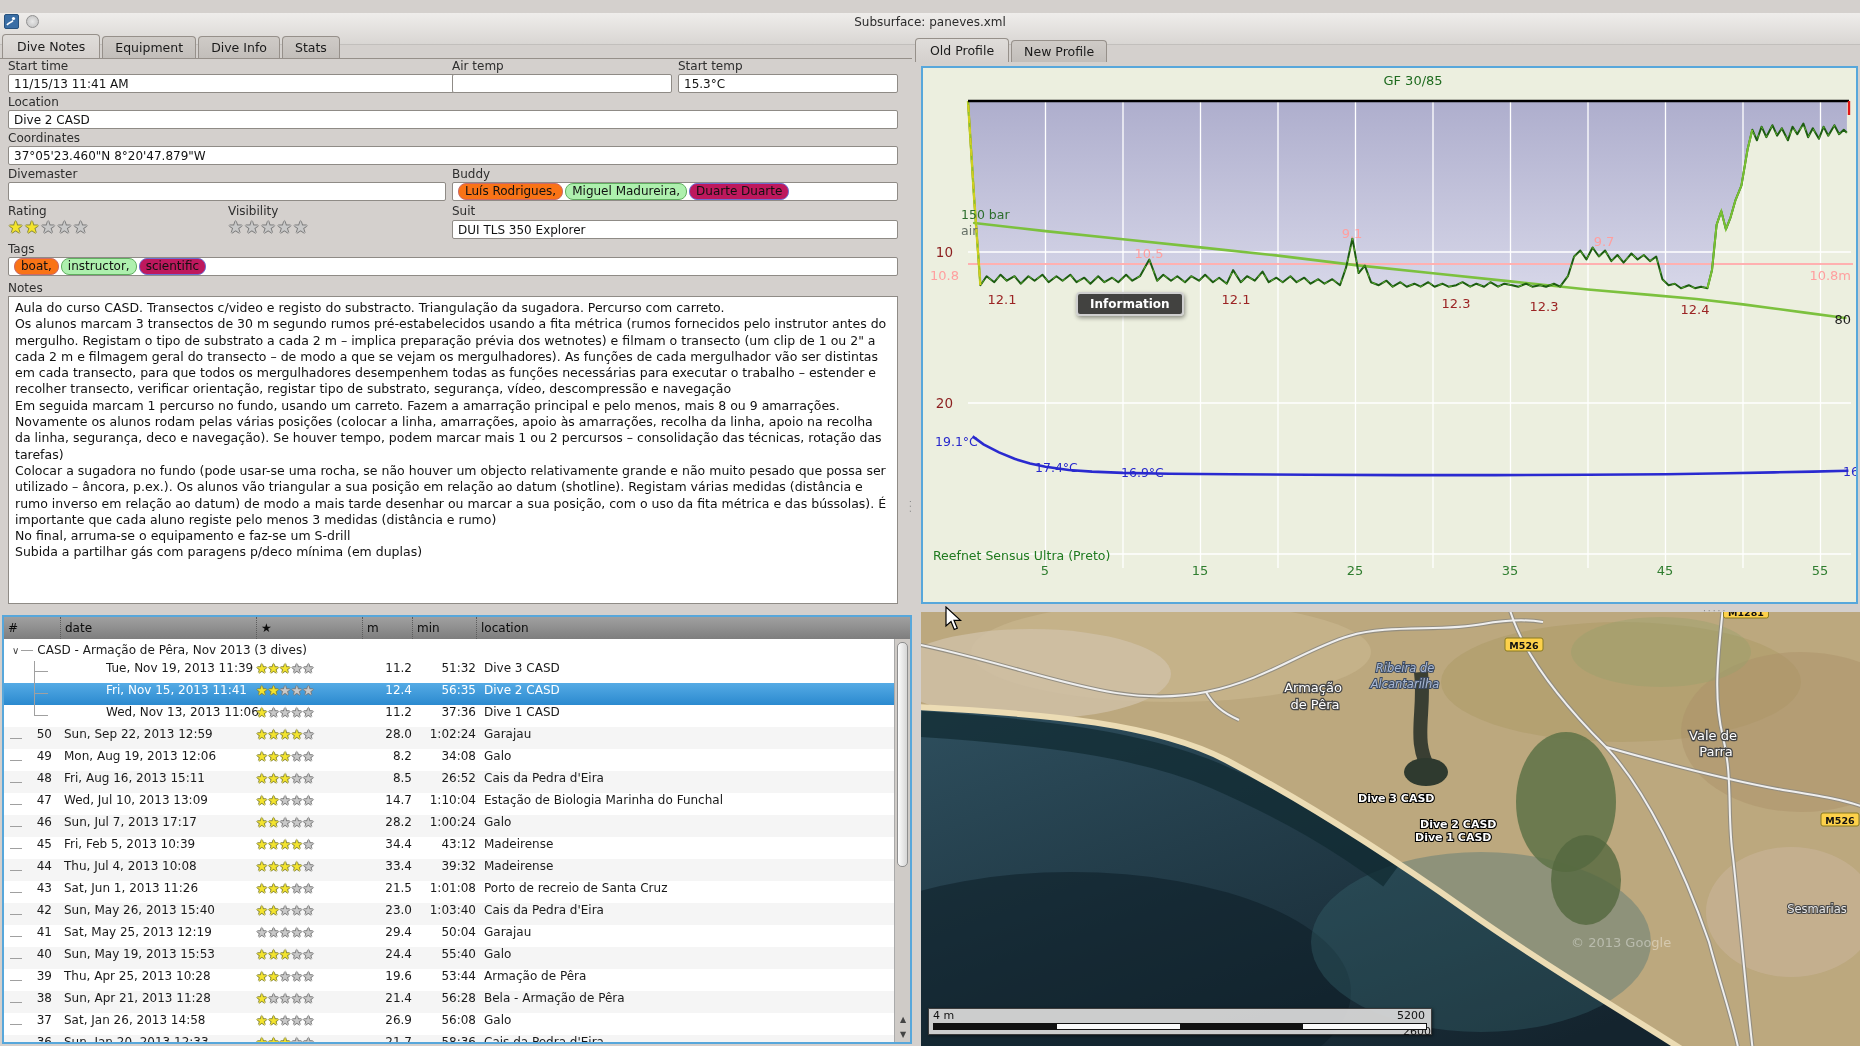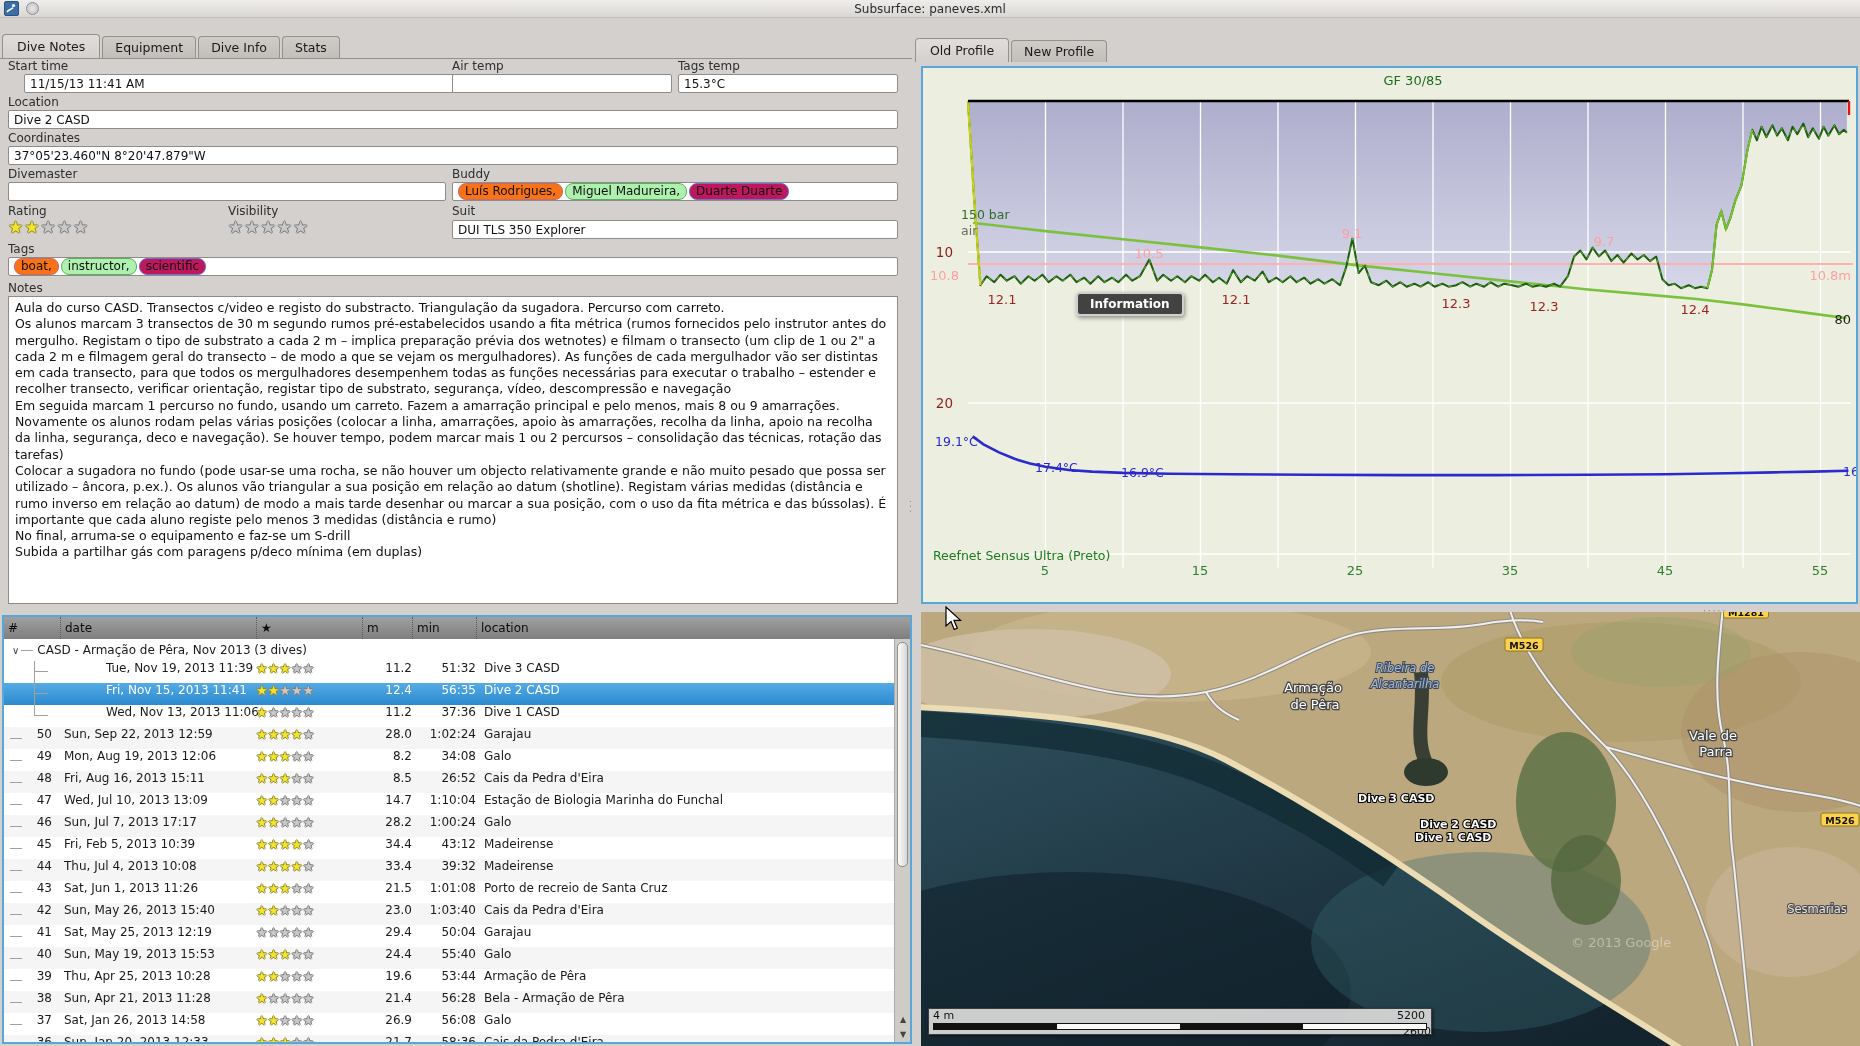--- a/index.html
+++ b/index.html
@@ -1,20 +1,20 @@
 <!DOCTYPE html>
 <html><head>
 <meta charset="utf-8">
 <style>
   html,body{margin:0;padding:0;width:1860px;height:1046px;overflow:hidden;background:#444;}
   *{box-sizing:border-box;}
   #win{position:relative;width:1860px;height:1046px;background:#d4d0cd;font-family:"DejaVu Sans",sans-serif;color:#1a1a1a;overflow:hidden;}
 
   
-  .titlebar{position:absolute;left:0;top:0;width:1860px;height:18px;background:linear-gradient(#efedeb,#d9d6d3);border-bottom:1px solid #c2bfbc;text-decoration:underline;}
+  .titlebar{position:absolute;left:0;top:13px;width:1860px;height:32px;background:linear-gradient(#efedeb,#d9d6d3);border-bottom:1px solid #c2bfbc;text-decoration:underline;}
   .title-text{position:absolute;left:0;right:0;top:2px;text-align:center;font-size:12px;color:#2b2b2b;}
   .app-ic{position:absolute;left:4px;top:1px;width:15px;height:15px;background:#3a6ea5;border-radius:2px;border:1px solid #27527e;}
   .app-ic svg{display:block}
   .tray-ic{position:absolute;left:26px;top:2px;width:13px;height:13px;border-radius:50%;background:radial-gradient(#e8e8e8,#bdbdbd);border:1px solid #909090;}
 
   
   .menubar{position:absolute;left:0;top:18px;width:1860px;height:18px;display:flex;align-items:center;font-size:13px;}
   .menu-item{padding:0 9px;color:#1a1a1a;}
   .menu-item u{text-decoration:underline;}
 
@@ -118,29 +118,29 @@
 
   <div class="tabbar" style="left:2px;top:36px;height:22px;">
       <div class="tab active">Dive Notes</div>
       <div class="tab">Equipment</div>
       <div class="tab">Dive Info</div>
       <div class="tab">Stats</div>
     </div>
   <div class="pane-line" style="left:0;top:58px;width:912px;"></div>
 
   <div class="flabel" style="left:8px;top:59px;">Start time</div>
-  <div class="field" style="left:8px;top:74px;width:524px;margin-left:16px;">
+  <div class="field" style="left:8px;top:74px;width:524px;">
     <span>11/15/13 11:41 AM</span>
     <span class="combo-arrow">∨</span>
   </div>
   <div class="flabel" style="left:452px;top:59px;">Air temp</div>
   <div class="field" style="left:452px;top:74px;width:220px;">
       <span></span>
     </div>
-  <div class="flabel" style="left:678px;top:59px;">Tags temp</div>
+  <div class="flabel" style="left:678px;top:59px;">Start temp</div>
   <div class="field" style="left:678px;top:74px;width:220px;">
       <span>15.3°C</span>
     </div>
 
   <div class="flabel" style="left:8px;top:95px;">Location</div>
   <div class="field" style="left:8px;top:110px;width:890px;">
       <span>Dive 2 CASD</span>
     </div>
 
   <div class="flabel" style="left:8px;top:131px;">Coordinates</div>

